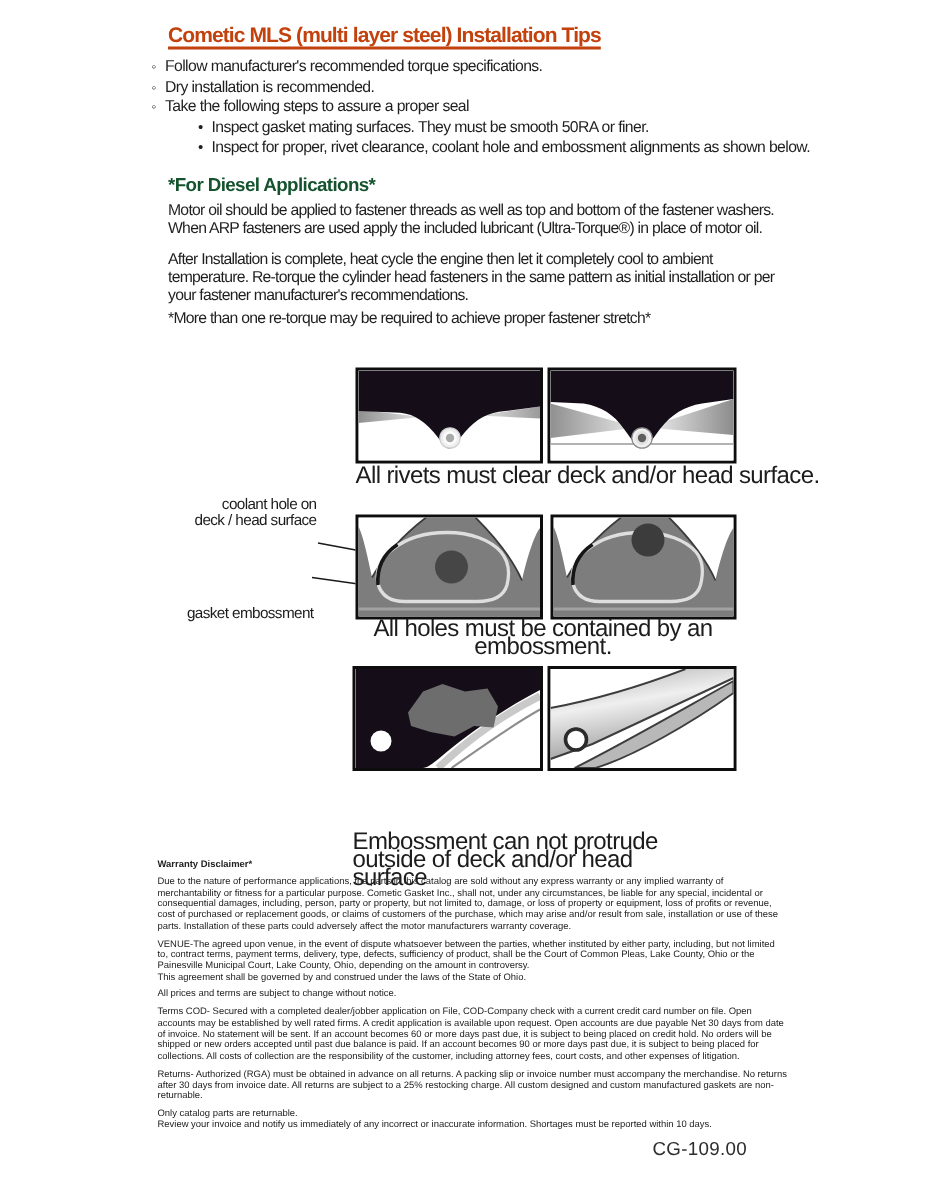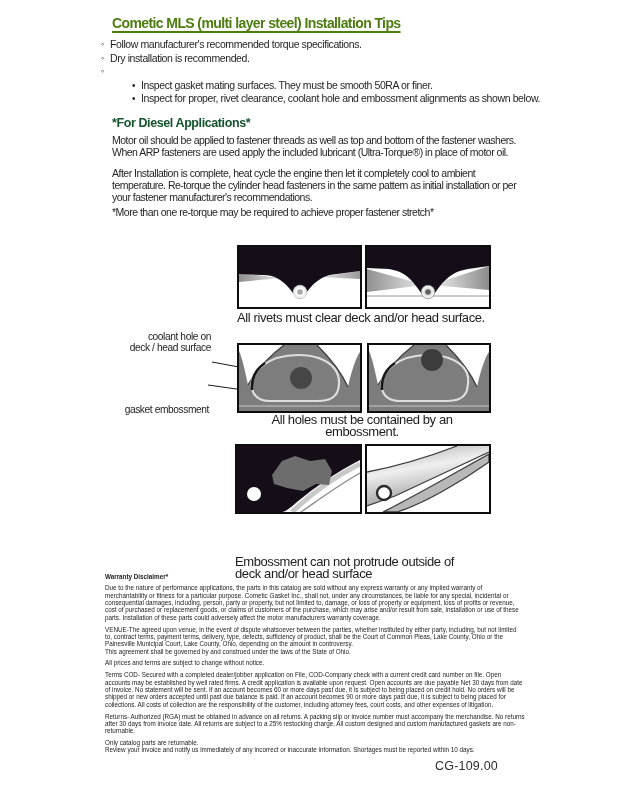--- a/index.html
+++ b/index.html
@@ -1,40 +1,40 @@
 <!DOCTYPE html>
 <html><head>
 <meta charset="utf-8">
 <style>
   html,body{margin:0;padding:0;background:#ffffff;}
   .page{position:relative;width:618px;height:800px;background:#ffffff;overflow:hidden;
         font-family:"Liberation Sans",sans-serif;color:#1f1f1f;}
   
   .doc-title{position:absolute;left:112px;top:15px;font-size:14px;font-weight:bold;
              letter-spacing:-0.6px;text-decoration:underline;text-decoration-thickness:1.5px;
-             text-underline-offset:3px;color:#4d7c0f;}
+             text-underline-offset:3px;color:#c2410c;}
   .bullets{position:absolute;left:101px;top:38px;width:440px;font-size:10.5px;
            letter-spacing:-0.4px;line-height:13.5px;}
   .b-row{display:flex;}
   .b-marker{width:9px;flex:0 0 9px;font-size:9px;line-height:13.5px;}
   .b-sub{margin-left:31px;}
   .b-sub .b-marker{font-size:10px;}
   
   .diesel-head{position:absolute;left:112px;top:116px;font-size:12.5px;font-weight:bold;
                letter-spacing:-0.4px;color:#14532d;}
   .para{position:absolute;left:112px;width:416px;font-size:10.5px;line-height:12px;
         letter-spacing:-0.5px;}
   .para1{top:134px;}
   .para2{top:167px;}
   .note{top:206px;}
   
   .dg-label{position:absolute;font-size:12.5px;font-weight:bold;letter-spacing:1.2px;
             color:#2e2e2e;text-align:center;margin-top:44px;}
   .dg-box{position:absolute;border:2px solid #0d0d0d;background:#fff;line-height:0;}
-  .dg-caption{position:absolute;font-size:13px;letter-spacing:-0.4px;line-height:12px;color:#1c1c1c;}
+  .dg-caption{position:absolute;font-size:16px;letter-spacing:-0.4px;line-height:12px;color:#1c1c1c;}
   .ann{position:absolute;font-size:10.2px;letter-spacing:-0.4px;line-height:11px;
        text-align:right;color:#1c1c1c;}
   .conn{position:absolute;}
   
   .disclaimer{position:absolute;left:105px;top:573px;width:420px;font-size:6.3px;
               line-height:7.35px;letter-spacing:0;color:#222;}
   .disc-head{font-weight:bold;margin:0 0 4px 0;}
   .dp{margin:0 0 4.5px 0;}
   .dp.tight{margin:0 0 0 0;}
   .dp.tight-b{margin:0 0 4.5px 0;}
@@ -52,20 +52,21 @@
     <div class="b-row">
       <span class="b-marker">◦</span>
       <span>Follow manufacturer's recommended torque specifications.</span>
     </div>
     <div class="b-row">
       <span class="b-marker">◦</span>
       <span>Dry installation is recommended.</span>
     </div>
     <div class="b-row">
       <span class="b-marker">◦</span>
+      <span>Take the following steps to assure a proper seal</span>
     </div>
     <div class="b-row b-sub">
       <span class="b-marker">•</span>
       <span>Inspect gasket mating surfaces.  They must be smooth 50RA or finer.</span>
     </div>
     <div class="b-row b-sub">
       <span class="b-marker">•</span>
       <span>Inspect for proper, rivet clearance, coolant hole and embossment alignments as shown below.</span>
     </div>
   </div>

